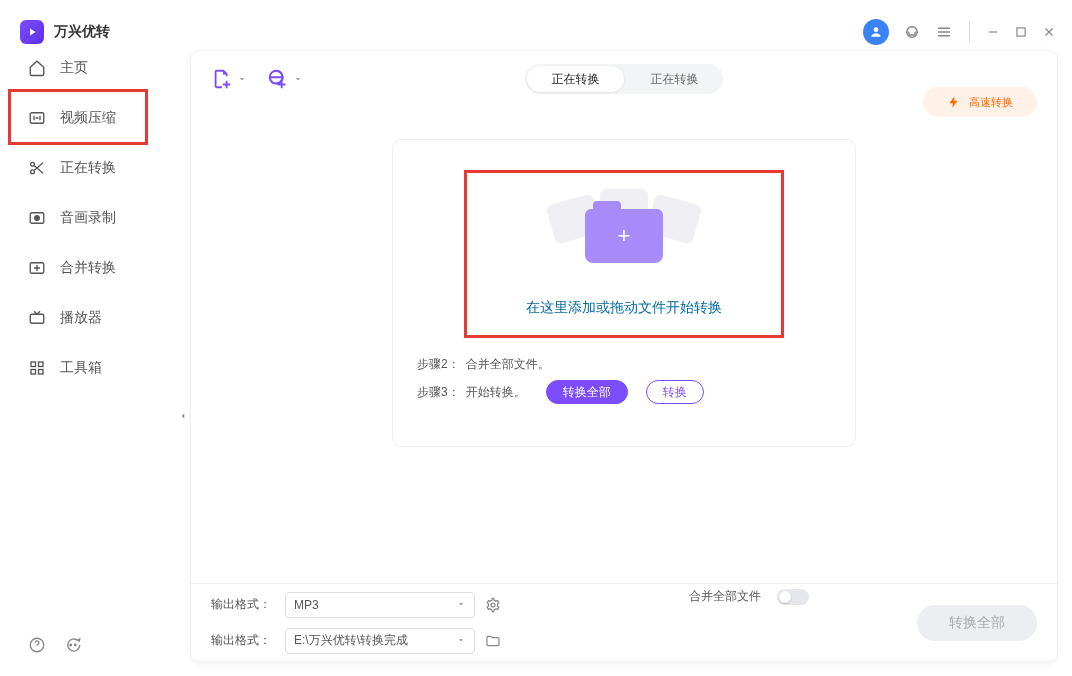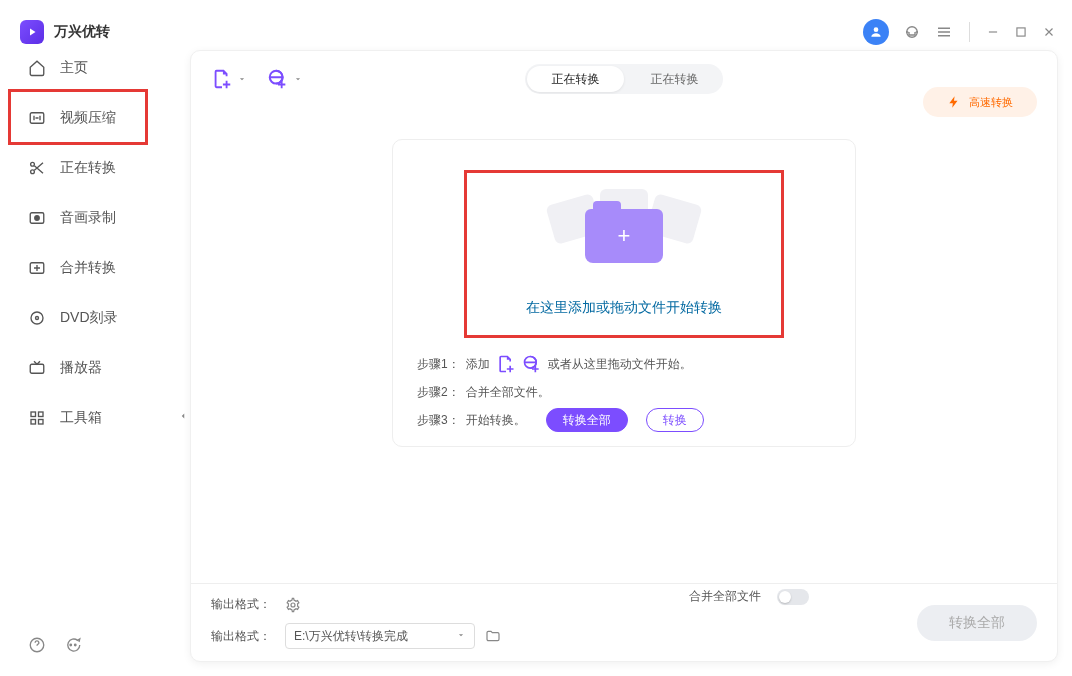--- a/index.html
+++ b/index.html
@@ -171,29 +171,20 @@
         <svg viewBox="0 0 24 24" fill="none" stroke="currentColor" stroke-width="1.8">
           <rect x="3" y="5" width="18" height="14" rx="2"></rect>
           <path d="M12 8v8M8 12h8"></path>
         </svg>
       </span>
     <span>合并转换</span>
   </div>
   <div class="sidebar-item">
     <span class="s-icon">
         <svg viewBox="0 0 24 24" fill="none" stroke="currentColor" stroke-width="1.8">
-          <circle cx="12" cy="12" r="8"></circle>
-          <circle cx="12" cy="12" r="2"></circle>
-        </svg>
-      </span>
-    <span>DVD刻录</span>
-  </div>
-  <div class="sidebar-item">
-    <span class="s-icon">
-        <svg viewBox="0 0 24 24" fill="none" stroke="currentColor" stroke-width="1.8">
           <rect x="3" y="7" width="18" height="12" rx="2"></rect>
           <path d="M8 3l4 4 4-4"></path>
         </svg>
       </span>
     <span>播放器</span>
   </div>
   <div class="sidebar-item">
     <span class="s-icon">
         <svg viewBox="0 0 24 24" fill="none" stroke="currentColor" stroke-width="1.8">
           <rect x="4" y="4" width="6" height="6"></rect>
@@ -270,56 +261,44 @@
           <div class="bg-card bg2"></div>
         <div class="folder">
             <span class="plus">+</span>
           </div>
       </div>
       <div class="drop-text">在这里添加或拖动文件开始转换</div>
     </div>
 
     <div class="steps">
       <div class="step-row">
-        <span class="step-label">步骤1：</span>
-        <span>添加</span>
-        <span class="inline-icon">
-            <svg viewBox="0 0 24 24" fill="#7c4dff">
-              <path d="M6 2h8l4 4v3h-2V7h-3V4H6v16h6v2H6a2 2 0 0 1-2-2V4a2 2 0 0 1 2-2z"></path>
-              <path d="M18 14v3h3v2h-3v3h-2v-3h-3v-2h3v-3z"></path>
-            </svg>
-          </span>
-        <span class="inline-icon">
-            <svg viewBox="0 0 24 24" fill="none" stroke="#7c4dff" stroke-width="2">
-              <circle cx="10" cy="10" r="7"></circle>
-              <path d="M10 3a7 7 0 0 1 0 14M3 10h14"></path>
-              <path d="M17 14v3h3v2h-3v3h-2v-3h-3v-2h3v-3z" fill="#7c4dff" stroke="none"></path>
-            </svg>
-          </span>
-        <span>或者从这里拖动文件开始。</span>
-      </div>
-      <div class="step-row">
         <span class="step-label">步骤2：</span>
         <span>合并全部文件。</span>
       </div>
       <div class="step-row">
         <span class="step-label">步骤3：</span>
         <span>开始转换。</span>
         <span style="width:8px"></span>
         <span class="pill primary">转换全部</span>
         <span style="width:6px"></span>
         <span class="pill outline">转换</span>
       </div>
     </div>
   </div>
 
   <div class="bottom-bar">
     <div class="bb-row">
       <div class="bb-line">
         <span class="bb-label">输出格式：</span>
+        <div class="select">
+          <span>MP3</span>
+          <span class="caret"><svg viewBox="0 0 24 24" fill="currentColor">
+                <path d="M7 10l5 5 5-5z"></path>
+              </svg></span>
+        </div>
         <span class="bb-iconbtn">
             <svg viewBox="0 0 24 24" fill="none" stroke="currentColor" stroke-width="1.8">
               <circle cx="12" cy="12" r="3"></circle>
               <path d="M19 12a7 7 0 0 0-.2-1.7l2-1.5-2-3.4-2.3 1a7 7 0 0 0-3-1.7L13 2h-2l-.5 2.7a7 7 0 0 0-3 1.7l-2.3-1-2 3.4 2 1.5A7 7 0 0 0 5 12c0 .6.1 1.1.2 1.7l-2 1.5 2 3.4 2.3-1a7 7 0 0 0 3 1.7L11 22h2l.5-2.7a7 7 0 0 0 3-1.7l2.3 1 2-3.4-2-1.5c.1-.6.2-1.1.2-1.7z"></path>
             </svg>
           </span>
       </div>
       <div class="bb-line">
         <span class="bb-label">输出格式：</span>
         <div class="select">

